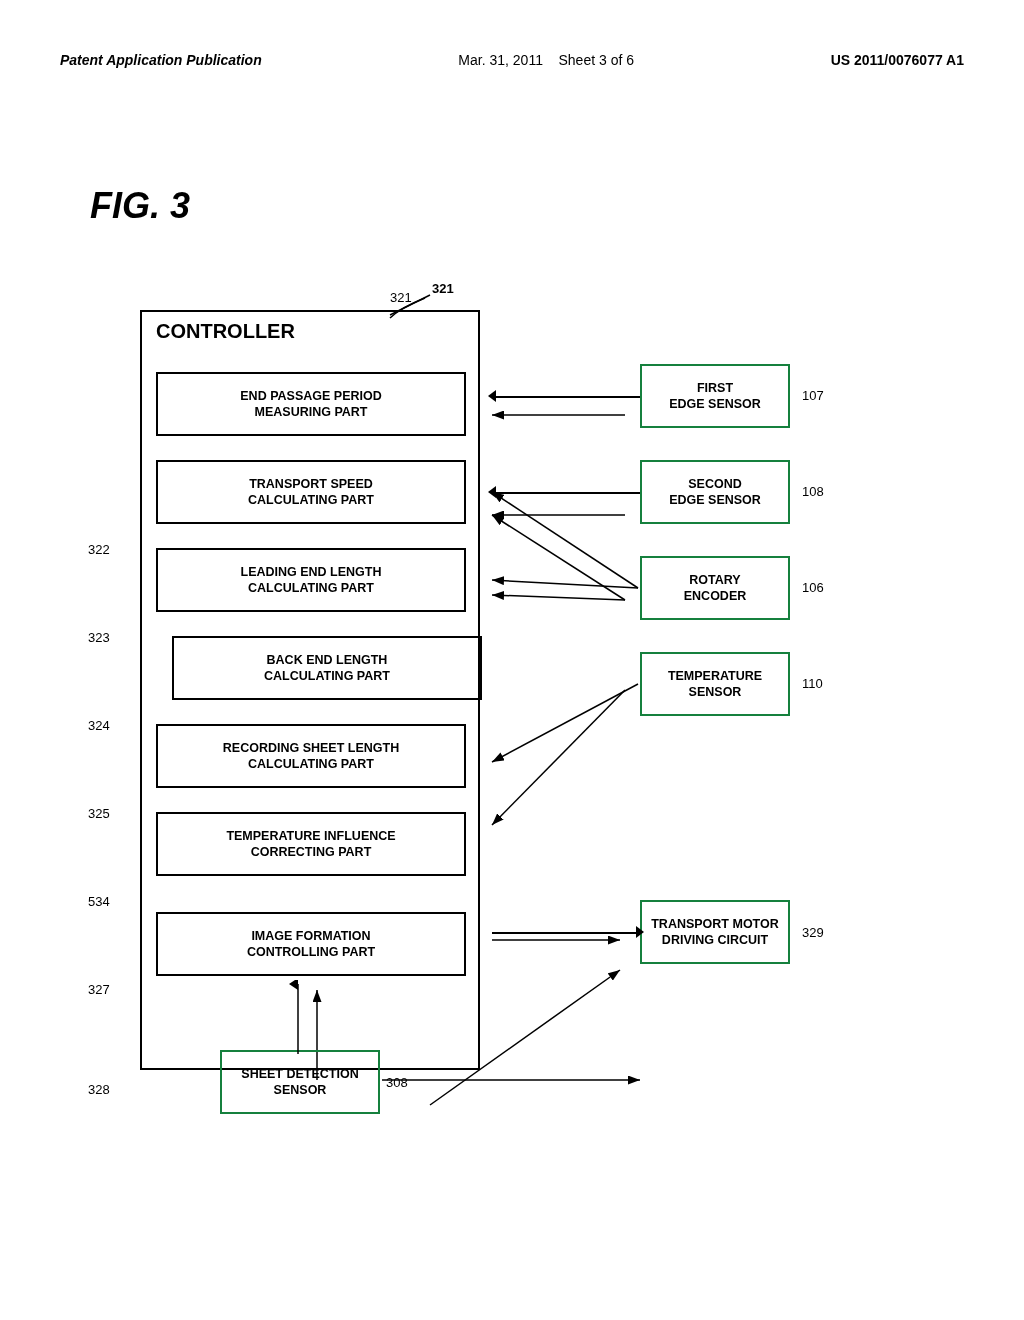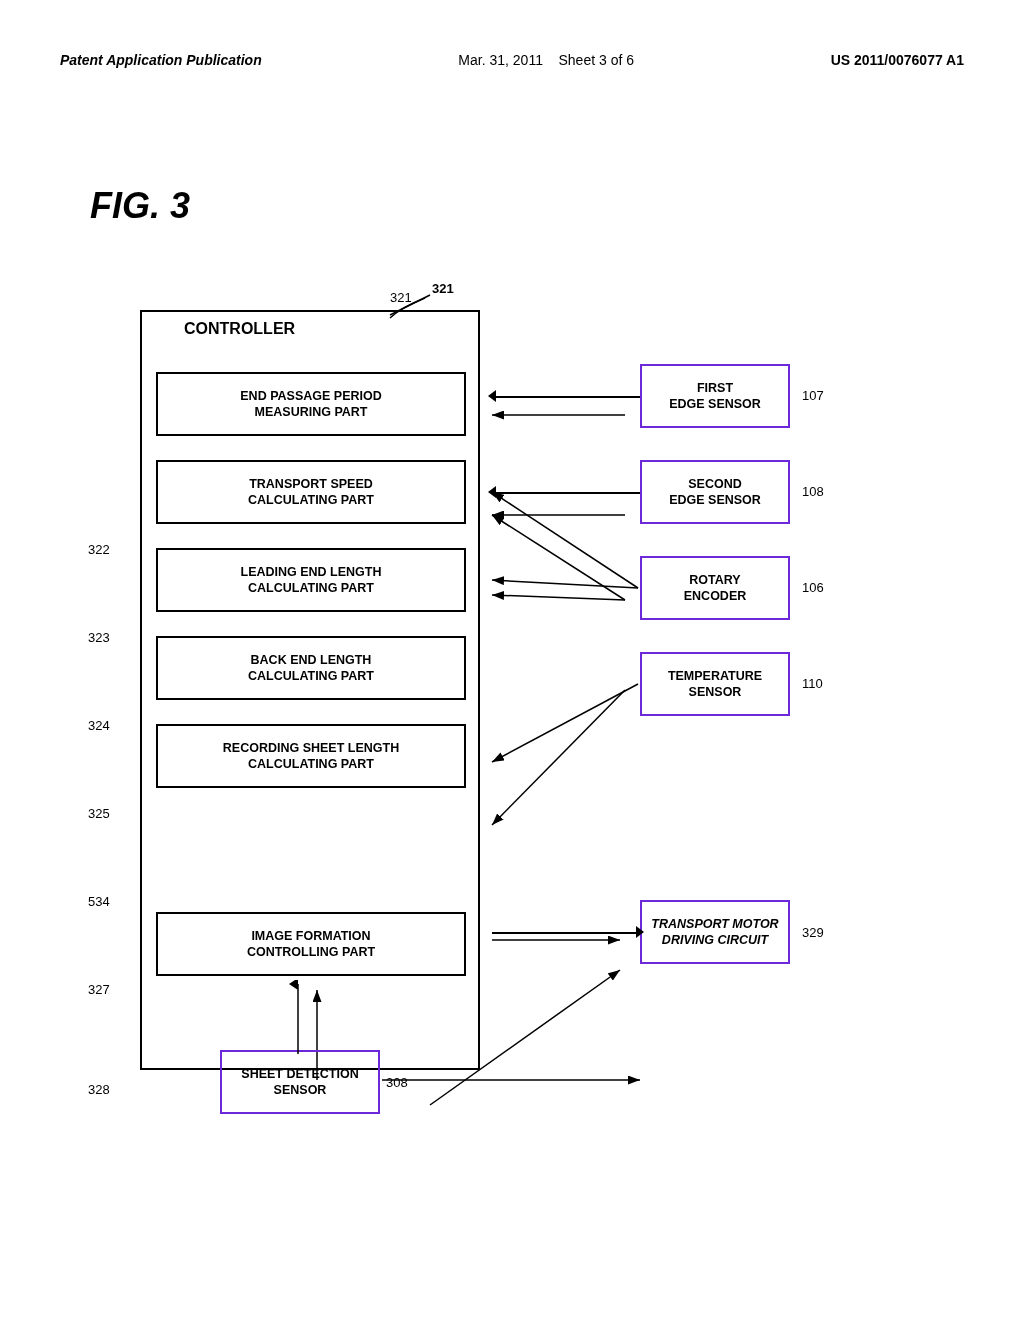--- a/index.html
+++ b/index.html
@@ -59,45 +59,44 @@
       left: 80px;
       width: 340px;
       height: 760px;
       border: 2px solid #000;
     }
 
     .controller-label {
       position: absolute;
       top: 8px;
       left: 14px;
-      font-size: 16px;
-      font-weight: bold;
-      color: #000;
-      margin-left: 28px;
+      font-size: 20px;
+      font-weight: bold;
+      color: #000;
     }
 
     
     .component-box {
       position: absolute;
       border: 2px solid #000;
       display: flex;
       align-items: center;
       justify-content: center;
       text-align: center;
       font-size: 12.5px;
       font-weight: bold;
       color: #000;
       line-height: 1.3;
       padding: 6px;
     }
 
     
     .sensor-box {
       position: absolute;
-      border: 2px solid #6d28d9;
+      border: 2px solid #15803d;
       display: flex;
       align-items: center;
       justify-content: center;
       text-align: center;
       font-size: 12.5px;
       font-weight: bold;
       color: #000;
       line-height: 1.3;
       padding: 6px;
     }
@@ -176,28 +175,31 @@
     </div>
 
     <div class="component-box" style="top:148px; left:14px; width:310px; height:64px;">
       TRANSPORT SPEED<br>CALCULATING PART
     </div>
 
     <div class="component-box" style="top:236px; left:14px; width:310px; height:64px;">
       LEADING END LENGTH<br>CALCULATING PART
     </div>
 
-    <div class="component-box" style="top:324px; left:14px; width:310px; height:64px;">
+    <div class="component-box" style="top:324px; left:30px; width:310px; height:64px;">
       BACK END LENGTH<br>CALCULATING PART
     </div>
 
     <div class="component-box" style="top:412px; left:14px; width:310px; height:64px;">
       RECORDING SHEET LENGTH<br>CALCULATING PART
     </div>
 
+    <div class="component-box" style="top:500px; left:14px; width:310px; height:64px;">
+      TEMPERATURE INFLUENCE<br>CORRECTING PART
+    </div>
 
     <div class="component-box" style="top:600px; left:14px; width:310px; height:64px;">
       IMAGE FORMATION<br>CONTROLLING PART
     </div>
 
   </div>
 
   <div class="ref-label" style="top:282px; left:28px;">322</div>
   <div class="ref-label" style="top:370px; left:28px;">323</div>
   <div class="ref-label" style="top:458px; left:28px;">324</div>
@@ -247,21 +249,21 @@
 
   <svg style="position:absolute; top:390px; left:430px; pointer-events:none;" width="160" height="140">
     <defs>
       <marker id="arrowhead2" markerWidth="8" markerHeight="6" refX="8" refY="3" orient="auto">
         <polygon points="0 0, 8 3, 0 6" fill="#000"></polygon>
       </marker>
     </defs>
     <line x1="148" y1="34" x2="2" y2="112" stroke="#000" stroke-width="1.5" marker-end="url(#arrowhead2)"></line>
   </svg>
 
-  <div class="sensor-box" style="top:640px; left:580px; width:150px; height:64px;font-style:italic;">
+  <div class="sensor-box" style="top:640px; left:580px; width:150px; height:64px;">
     TRANSPORT MOTOR<br>DRIVING CIRCUIT
   </div>
   <div class="ref-label" style="top:665px; left:742px;">329</div>
 
   <div style="position:absolute; top:672px; left:432px; width:148px; height:2px; background:#000;"></div>
   <div style="position:absolute; top:666px; left:576px; width:0; height:0; border-top:6px solid transparent; border-bottom:6px solid transparent; border-left:8px solid #000;"></div>
 
   <div class="sensor-box" style="top:790px; left:160px; width:160px; height:64px;">
     SHEET DETECTION<br>SENSOR
   </div>

